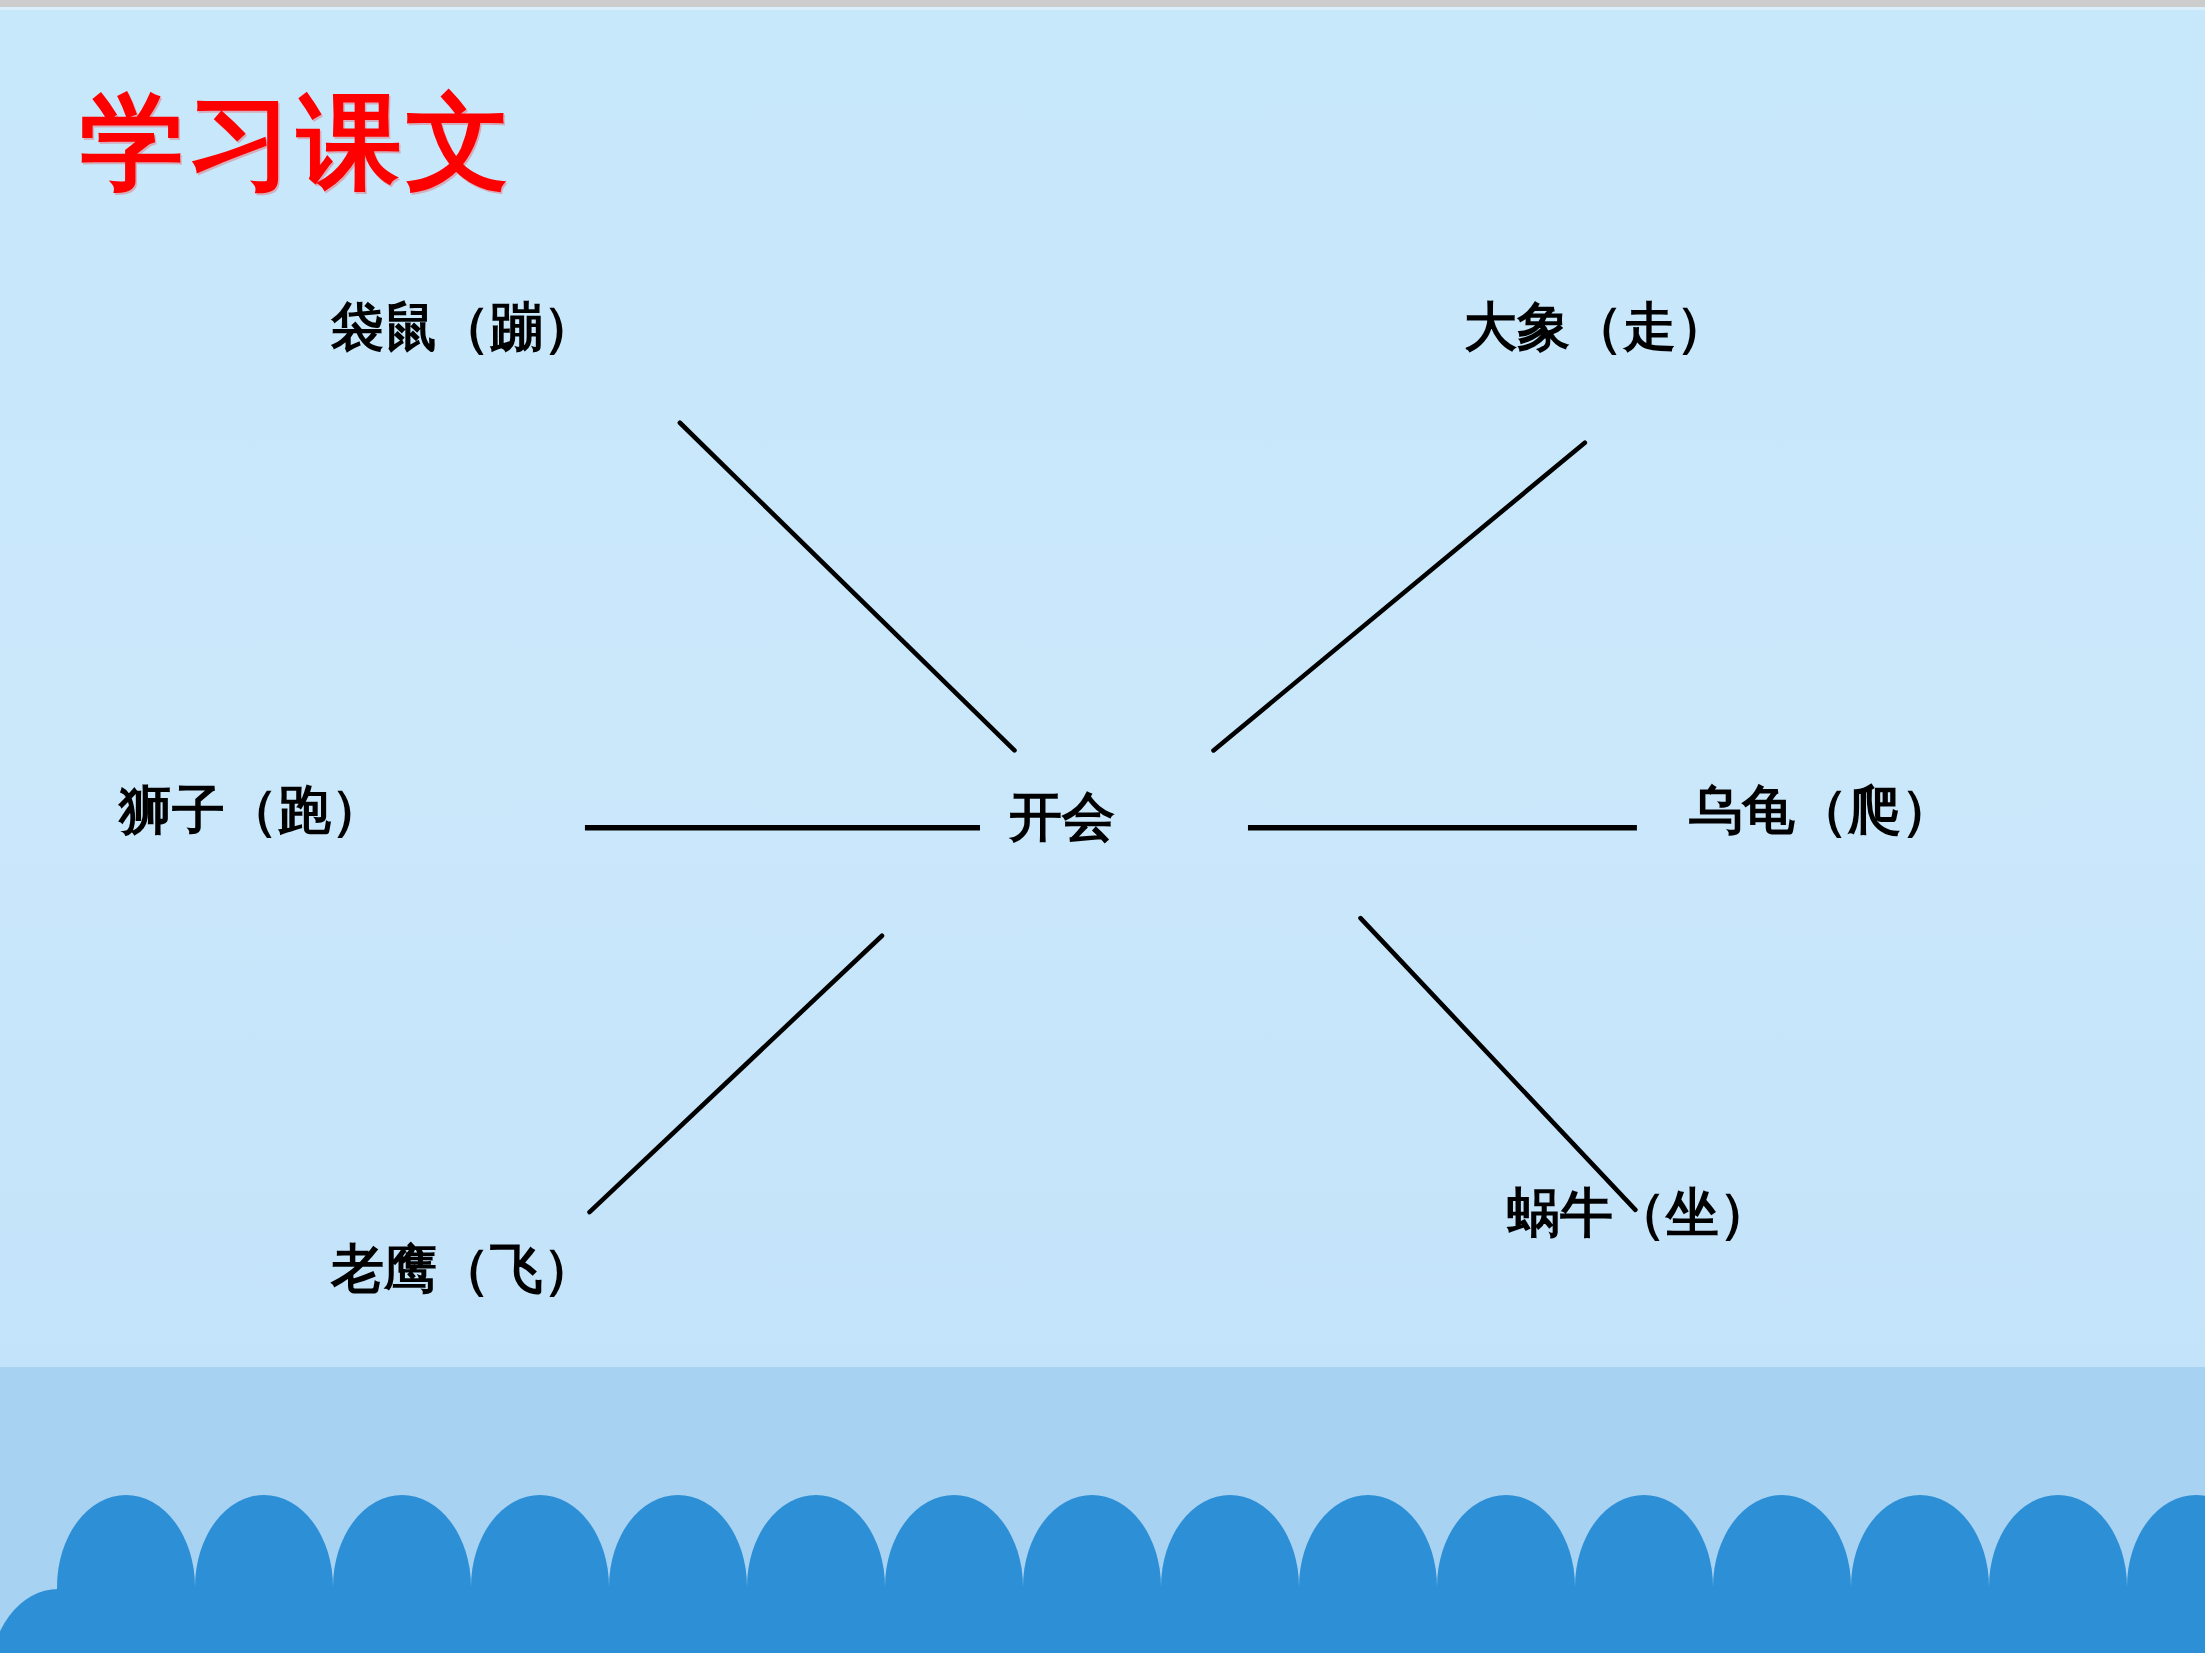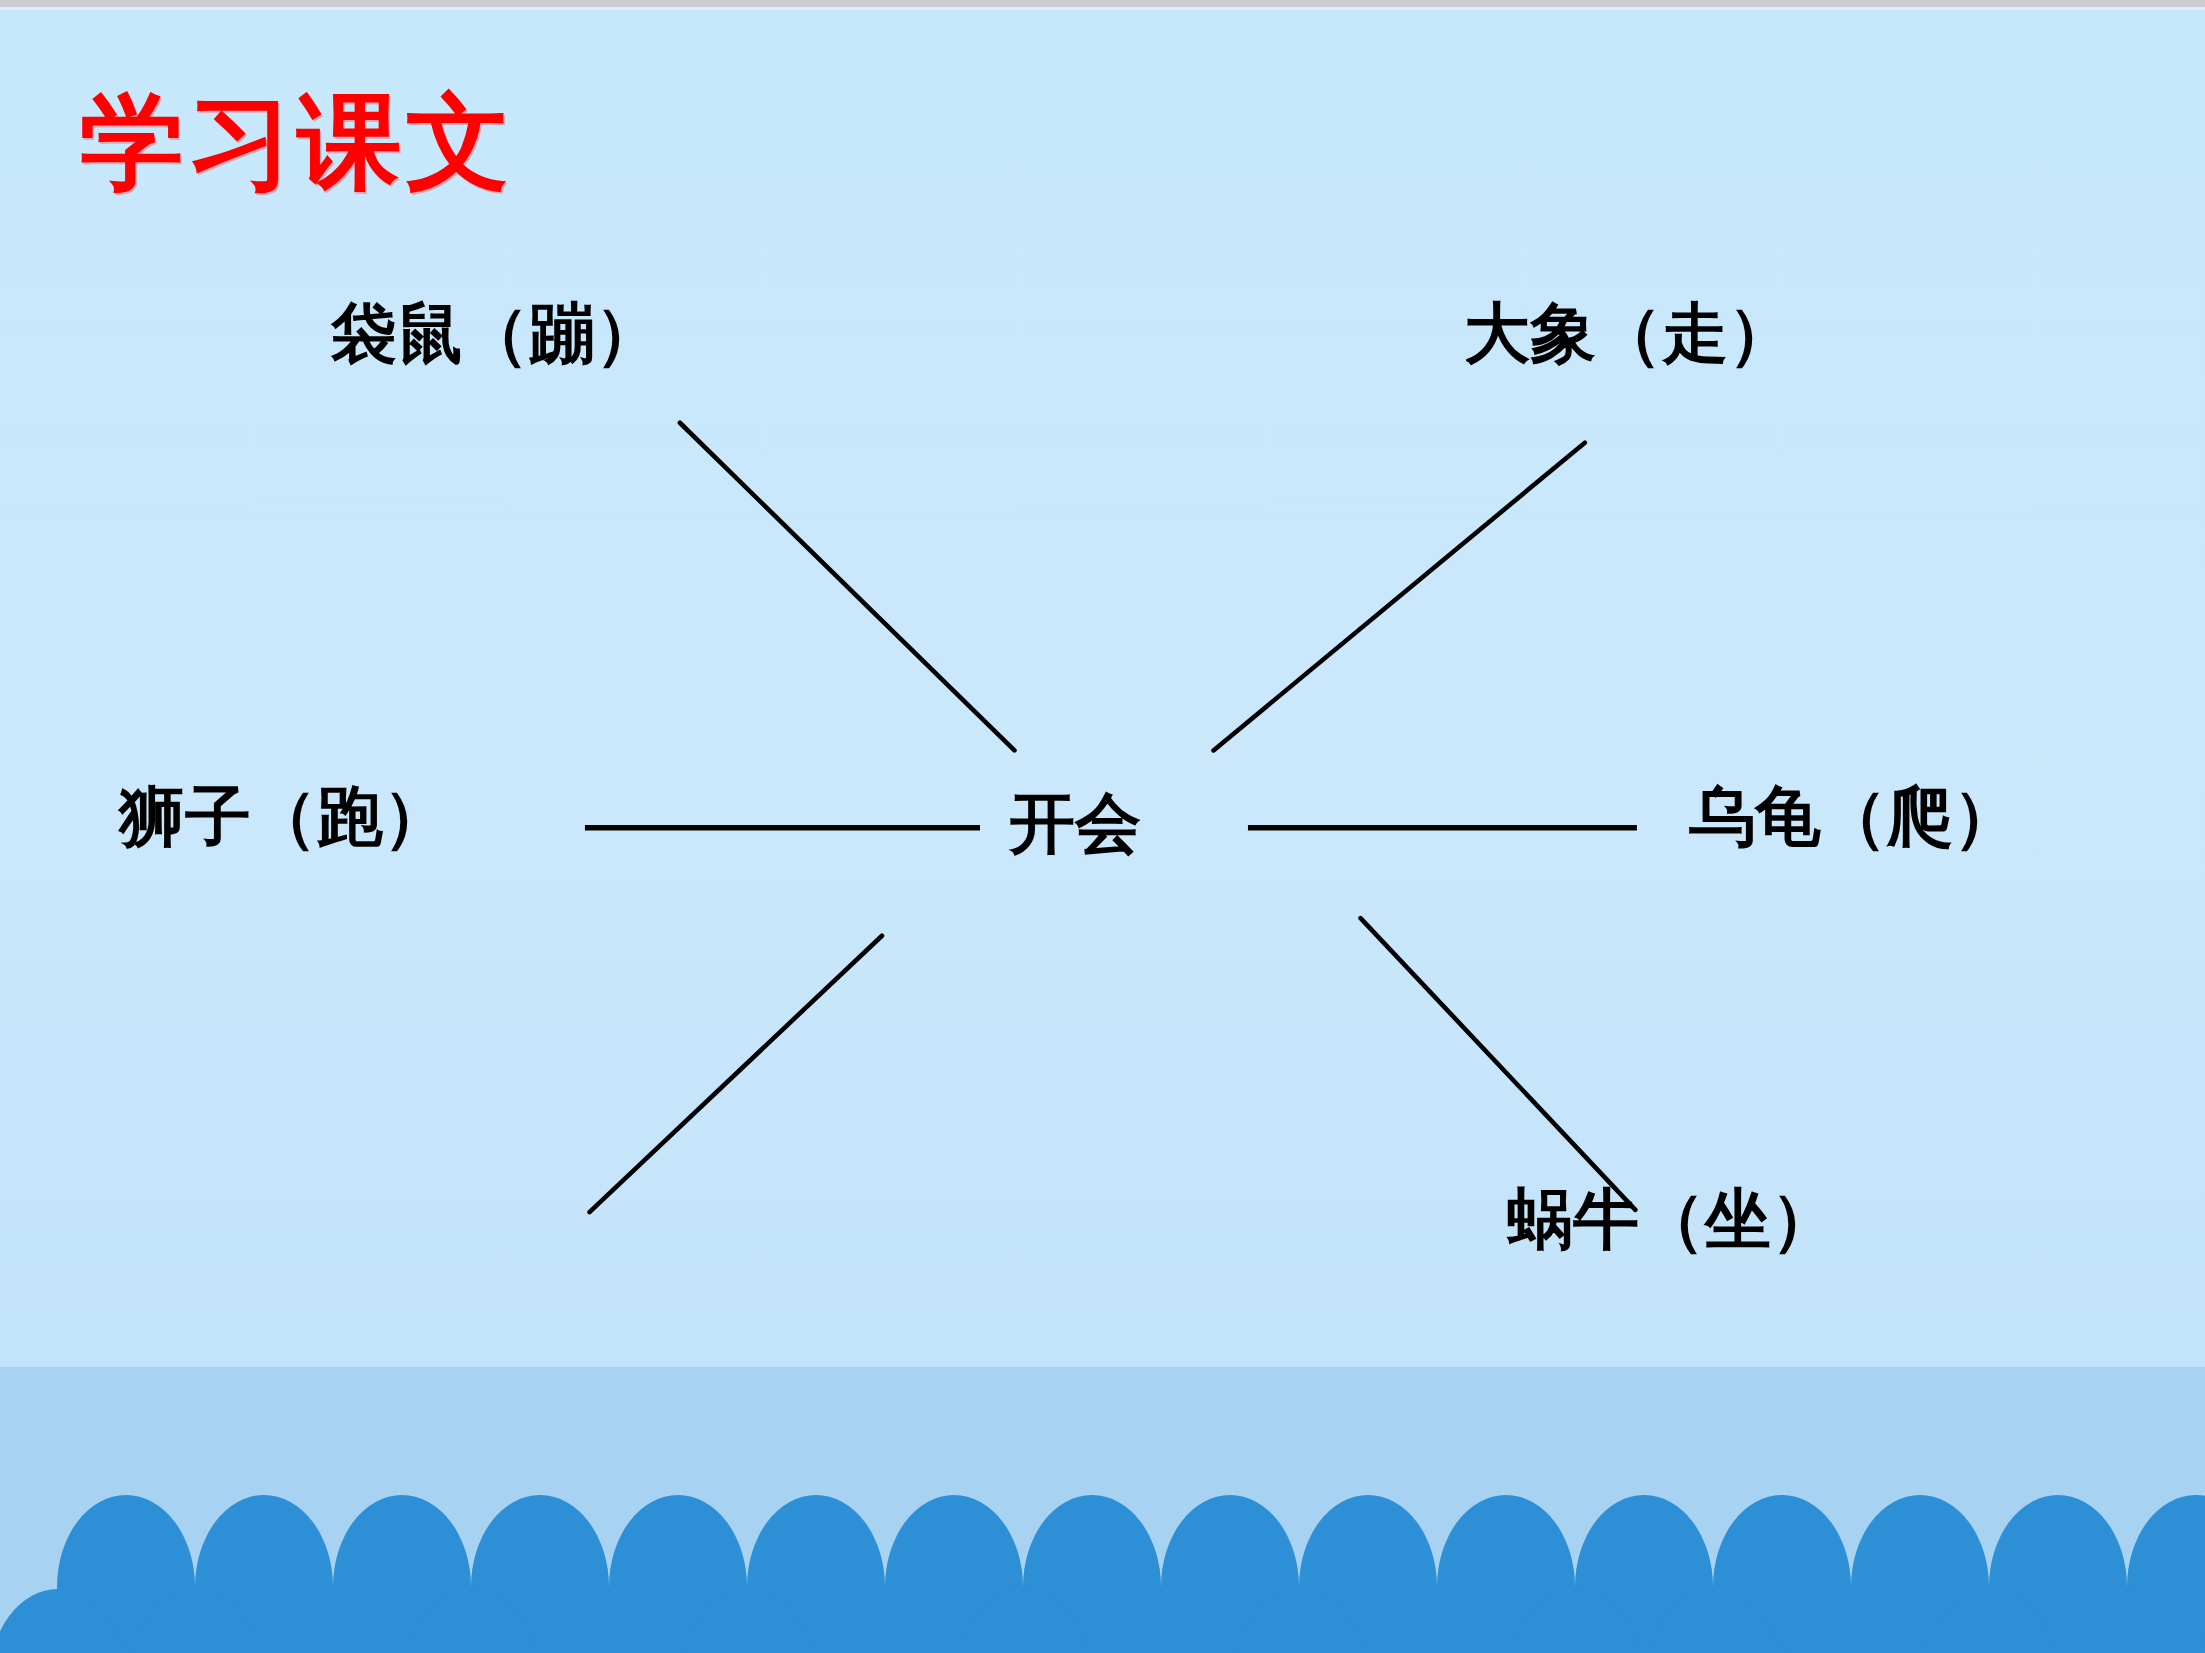--- a/index.html
+++ b/index.html
@@ -85,21 +85,21 @@
     letter-spacing: 4.6px;
     line-height: 1;
     white-space: nowrap;
     text-shadow: 1.5px 1.5px 0 rgba(255,0,0,.25);
   }
 
   
   .node {
     position: absolute;
     font-family: "DejaVu Serif", "Liberation Serif", serif;
-    font-size: 66px;
+    font-size: 53px;
     font-weight: 700;
     color: #000000;
     line-height: 1;
     white-space: nowrap;
     letter-spacing: 0px;
   }
   .node-kangaroo { left: 331px;  top: 300px; }
   .node-elephant { left: 1464px; top: 300px; }
   .node-lion     { left: 119px;  top: 783px; }
   .node-center   { left: 1009px; top: 783px; margin-top: 7px; }
@@ -140,20 +140,21 @@
   <div class="node node-kangaroo" style="color: rgb(0, 0, 0);">袋鼠（蹦）</div>
 
   <div class="node node-elephant" style="color: rgb(0, 0, 0);">大象（走）</div>
 
   <div class="node node-lion" style="color: rgb(0, 0, 0);">狮子（跑）</div>
 
   <div class="node node-center" style="color: rgb(0, 0, 0);">开会</div>
 
   <div class="node node-turtle" style="color: rgb(0, 0, 0);">乌龟（爬）</div>
 
+  <div class="node node-eagle" style="color: rgb(0, 0, 0);">老鹰（飞）</div>
 
   <div class="node node-snail" style="color: rgb(0, 0, 0);">蜗牛（坐）</div>
 
   <div class="footer" style="background: rgb(167, 210, 242);">
     <div class="arch-row back" id="archRowBack">
         <div class="arch" style="background: rgb(45, 143, 213);"></div>
         <div class="arch" style="background: rgb(45, 143, 213);"></div>
         <div class="arch" style="background: rgb(45, 143, 213);"></div>
         <div class="arch" style="background: rgb(45, 143, 213);"></div>
         <div class="arch" style="background: rgb(45, 143, 213);"></div>

